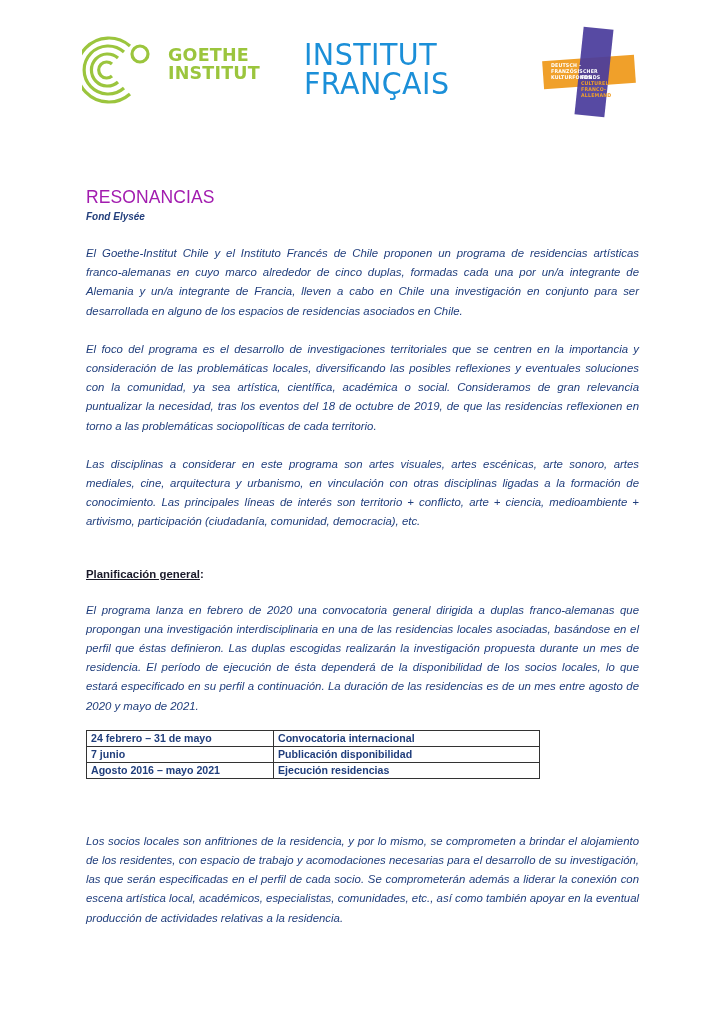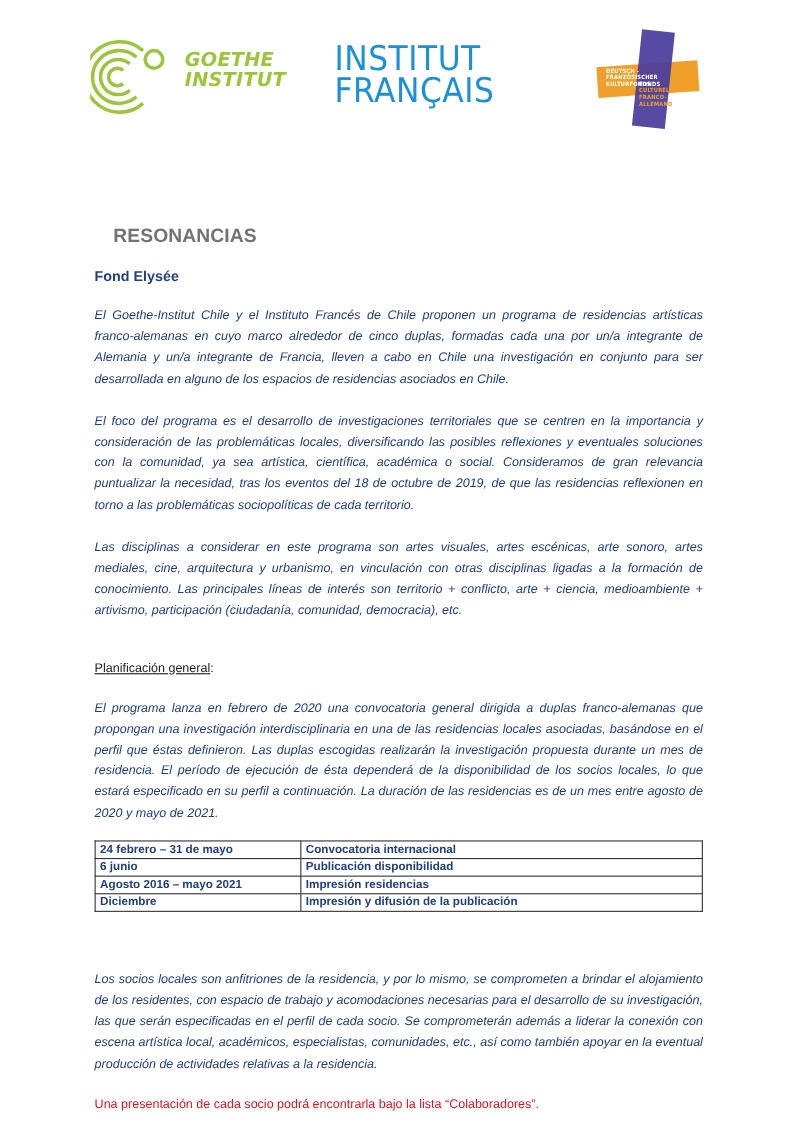--- a/index.html
+++ b/index.html
@@ -1,36 +1,36 @@
 <!DOCTYPE html>
 <html><head>
   <meta charset="utf-8">
   <style>
     html, body { margin: 0; padding: 0; background: #ffffff; }
     body { width: 724px; height: 1024px; position: relative; overflow: hidden; font-family: "Liberation Sans", sans-serif; }
     .page { position: absolute; left: 0; top: 0; width: 724px; height: 1024px; background: #fff; }
 
     
-    .logo-goethe { position: absolute; left: 82px; top: 34px; width: 160px; height: 70px; font-style: italic; }
+    .logo-goethe { position: absolute; left: 82px; top: 34px; width: 160px; height: 70px; }
     .goethe-text { position: absolute; left: 86px; top: 12px; font-family: "DejaVu Sans", sans-serif; font-weight: bold; font-size: 17.5px; line-height: 18px; color: #9bc53d; letter-spacing: 0.2px; }
     .logo-if { position: absolute; left: 304px; top: 40px; font-family: "DejaVu Sans", sans-serif; color: #1b8fd8; font-size: 31px; line-height: 29px; font-weight: normal; letter-spacing: 0.5px; transform: scaleX(0.92); transform-origin: left top; }
     .logo-if div { white-space: nowrap; }
     .logo-df { position: absolute; left: 543px; top: 28px; width: 100px; height: 88px; }
     .df-text { position: absolute; font-family: "DejaVu Sans Condensed", "DejaVu Sans", sans-serif; font-size: 5.2px; line-height: 6px; font-weight: bold; letter-spacing: 0.2px; }
 
     
     .content { position: absolute; left: 86px; top: 186px; width: 553px; color: #1f3d7a; }
-    .title { font-family: "Liberation Sans", sans-serif; font-weight: bold; font-size: 17.5px; color: #737373; margin: 17px; line-height: 22px; letter-spacing: 0.1px; }
-    .subtitle { font-weight: bold; font-size: 13px; line-height: 17px; color: #233f7c; margin: 0; }
+    .title { font-family: "Liberation Sans", sans-serif; font-weight: normal; font-size: 17.5px; color: #a21caf; margin: 0; line-height: 22px; letter-spacing: 0.1px; }
+    .subtitle { font-weight: bold; font-size: 10px; line-height: 17px; color: #233f7c; margin: 0; font-style: italic; }
     .para { font-size: 11.4px; line-height: 19.2px; text-align: justify; color: #203e7c; margin: 0; font-style: italic; }
-    .section-heading { font-weight: normal; font-size: 11.4px; color: #1a1a2a; margin: 0; line-height: 18px; }
+    .section-heading { font-weight: bold; font-size: 11.4px; color: #1a1a2a; margin: 0; line-height: 18px; }
     .section-heading .u { text-decoration: underline; }
     .note { color: #d7161e; font-size: 11.4px; line-height: 18px; margin: 0; }
 
-    table.schedule { border-collapse: collapse; width: 553px; margin: 0; }
+    table.schedule { border-collapse: collapse; width: 454px; margin: 0; }
     table.schedule td { border: 1px solid #333; padding: 0 4px; font-size: 10.6px; font-weight: bold; color: #203e7c; height: 15px; line-height: 15px; }
     table.schedule td.c1 { width: 178px; }
   </style>
 </head>
 <body>
 
 <div class="page">
 
   <div class="logo-goethe">
     <svg width="80" height="72" viewBox="0 0 80 72" style="position:absolute;left:0;top:0">
@@ -86,33 +86,28 @@
     <p class="para">El programa lanza en febrero de 2020 una convocatoria general dirigida a duplas franco-alemanas que propongan una investigación interdisciplinaria en una de las residencias locales asociadas, basándose en el perfil que éstas definieron. Las duplas escogidas realizarán la investigación propuesta durante un mes de residencia. El período de ejecución de ésta dependerá de la disponibilidad de los socios locales, lo que estará especificado en su perfil a continuación. La duración de las residencias es de un mes entre agosto de 2020 y mayo de 2021.</p>
 
     <div style="height:14px"></div>
     <table class="schedule">
       <tbody>
           <tr>
         <td class="c1">24 febrero – 31 de mayo</td>
         <td>Convocatoria internacional</td>
       </tr>
       <tr>
-        <td class="c1">6 junio</td>
+        <td class="c1">7 junio</td>
         <td>Publicación disponibilidad</td>
       </tr>
       <tr>
         <td class="c1">Agosto 2016 – mayo 2021</td>
-        <td>Impresión residencias</td>
-      </tr>
-      <tr>
-        <td class="c1">Diciembre</td>
-        <td>Impresión y difusión de la publicación</td>
+        <td>Ejecución residencias</td>
       </tr>
     </tbody>
       </table>
 
     <div style="height:36px"></div>
     <div style="height:17px"></div>
     <p class="para">Los socios locales son anfitriones de la residencia, y por lo mismo, se comprometen a brindar el alojamiento de los residentes, con espacio de trabajo y acomodaciones necesarias para el desarrollo de su investigación, las que serán especificadas en el perfil de cada socio. Se comprometerán además a liderar la conexión con escena artística local, académicos, especialistas, comunidades, etc., así como también apoyar en la eventual producción de actividades relativas a la residencia.</p>
     <div style="height:17px"></div>
-    <p class="note">Una presentación de cada socio podrá encontrarla bajo la lista “Colaboradores”.</p>
   </div>
 </div>
 
 </body></html>

